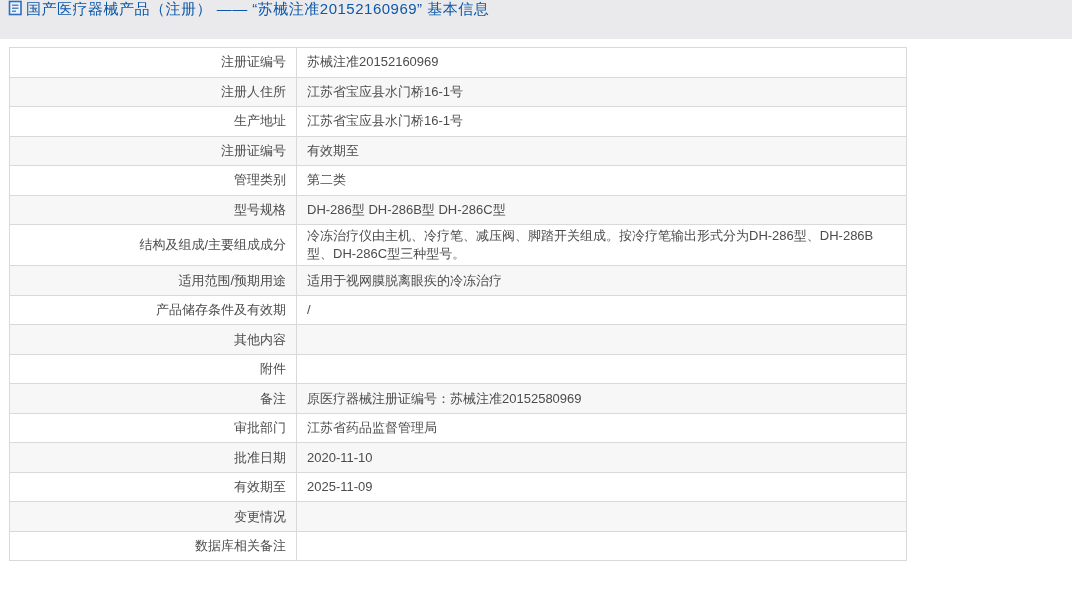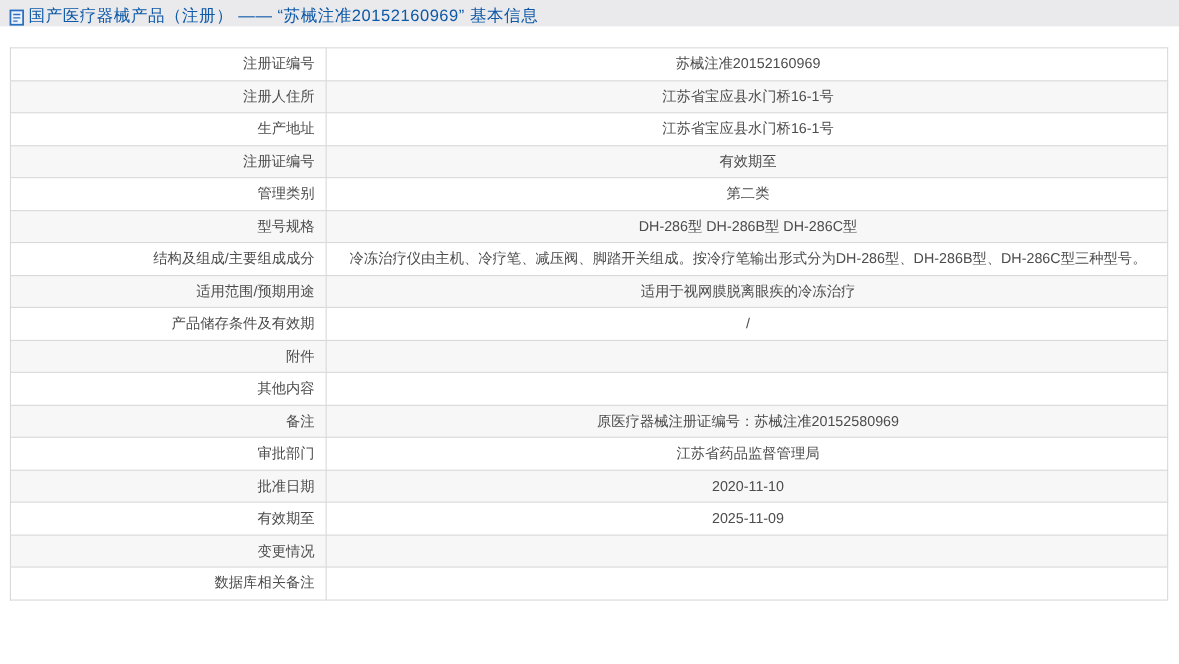--- a/index.html
+++ b/index.html
@@ -15,62 +15,62 @@
     margin: 0;
     padding: 0;
     background: #ffffff;
     width: 1072px;
     height: 604px;
     overflow: hidden;
     font-family: "Liberation Sans", "DejaVu Sans", sans-serif;
   }
   .header-bar {
     width: 1072px;
-    height: 24px;
+    height: 39px;
     background: var(--header-bg);
     display: flex;
-    align-items: flex-end;
+    align-items: flex-start;
     padding: 0 8px;
   }
   .doc-icon {
     display: inline-flex;
     align-items: center;
     margin-right: 3px;
     flex: 0 0 auto;
   }
   .page-title {
     color: var(--title-blue);
     font-size: 15px;
     letter-spacing: 0.5px;
     white-space: nowrap;
   }
   .record-table {
-    margin: 19px 0 0 9px;
-    width: 1053px;
+    margin: 8px 0 0 9px;
+    width: 898px;
     border-collapse: collapse;
     table-layout: fixed;
     font-size: 13px;
     color: var(--text);
     border: 1px solid var(--border-outer);
   }
   .record-table td {
     border: 1px solid var(--border-inner);
     height: 29.5px;
     padding: 2px 0;
     vertical-align: middle;
     background: #ffffff;
     line-height: 1.4;
   }
   .record-table td.label-cell {
     width: 287px;
     text-align: right;
     padding-right: 10px;
   }
   .record-table td.value-cell {
-    text-align: center;
+    text-align: left;
     padding-left: 10px;
     padding-right: 8px;
   }
   .record-table tbody tr:nth-child(even) td {
     background: var(--row-alt-bg);
   }
 </style>
 </head>
 <body>
 
@@ -118,25 +118,25 @@
       </tr>
       <tr>
         <td class="label-cell">适用范围/预期用途</td>
         <td class="value-cell">适用于视网膜脱离眼疾的冷冻治疗</td>
       </tr>
       <tr>
         <td class="label-cell">产品储存条件及有效期</td>
         <td class="value-cell">/</td>
       </tr>
       <tr>
-        <td class="label-cell">附件</td>
+        <td class="label-cell">其他内容</td>
         <td class="value-cell"></td>
       </tr>
       <tr>
-        <td class="label-cell">其他内容</td>
+        <td class="label-cell">附件</td>
         <td class="value-cell"></td>
       </tr>
       <tr>
         <td class="label-cell">备注</td>
         <td class="value-cell">原医疗器械注册证编号：苏械注准20152580969</td>
       </tr>
       <tr>
         <td class="label-cell">审批部门</td>
         <td class="value-cell">江苏省药品监督管理局</td>
       </tr>

